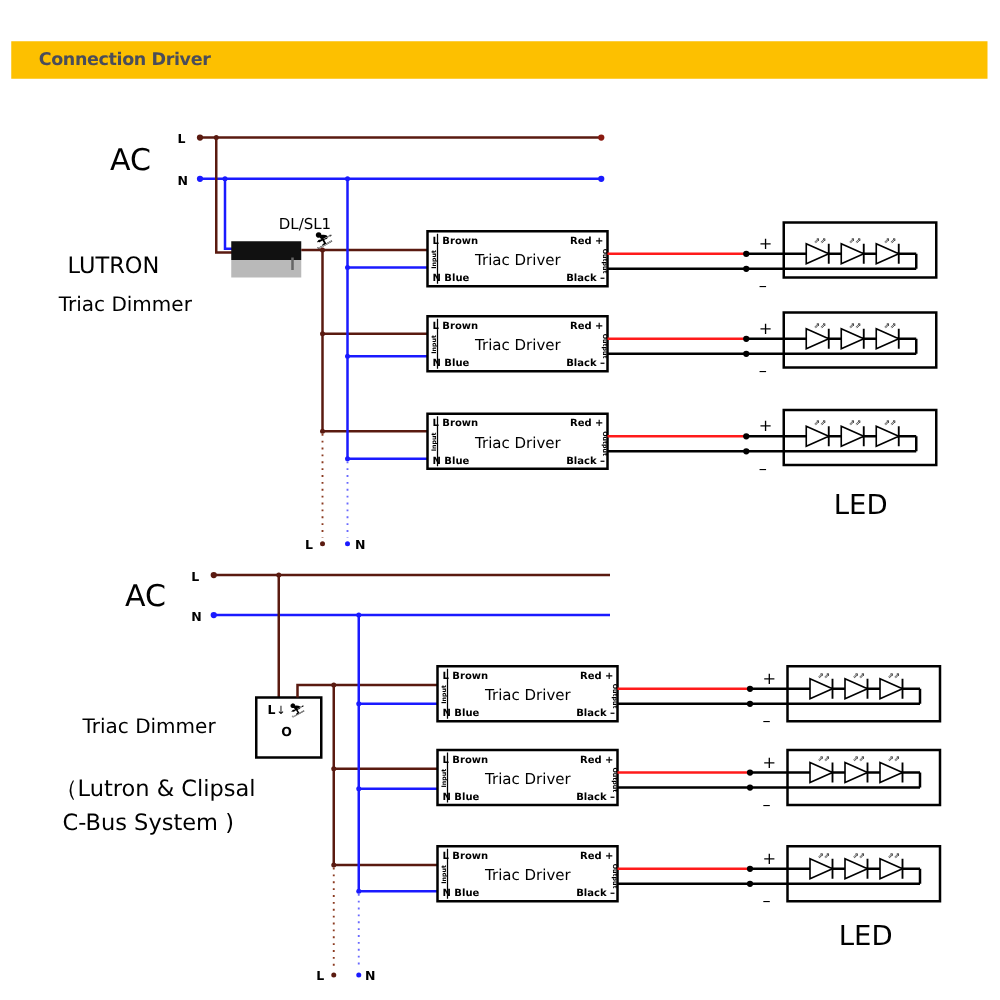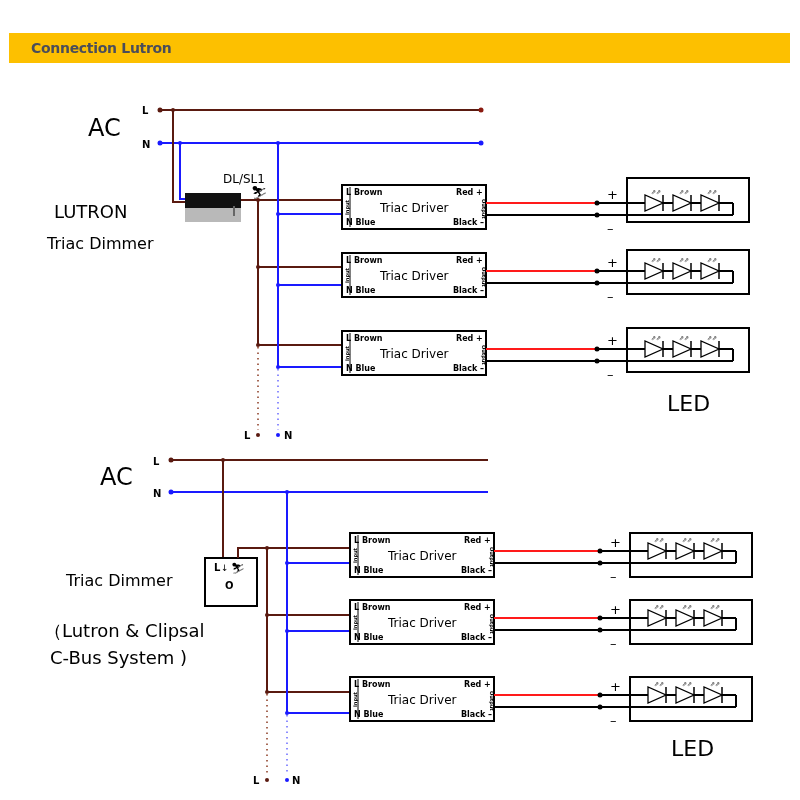--- a/index.html
+++ b/index.html
@@ -15,21 +15,21 @@
   .t-drv { font-family:"DejaVu Sans", sans-serif; font-size:12px; fill:#000; }
   .t-small { font-family:"DejaVu Sans", sans-serif; font-size:8px; font-weight:bold; fill:#000; }
   .t-tiny { font-family:"DejaVu Sans", sans-serif; font-size:5px; font-weight:bold; fill:#000; }
   .t-pm { font-family:"DejaVu Sans", sans-serif; font-size:13px; fill:#000; }
   .t-dl { font-family:"DejaVu Sans", sans-serif; font-size:12px; fill:#000; }
 </style>
 </head>
 <body>
 
 <div class="header-bar">
-  <span class="header-title">Connection Lutron</span>
+  <span class="header-title">Connection Driver</span>
 </div>
 
 <svg class="diagram" width="800" height="800" viewBox="0 0 800 800" xmlns="http://www.w3.org/2000/svg">
   <defs>
     <g id="driver-box">
       <rect x="0" y="0" width="144" height="44" fill="#fff" stroke="#000" stroke-width="2"></rect>
     </g>
   </defs>
 
   <g>

